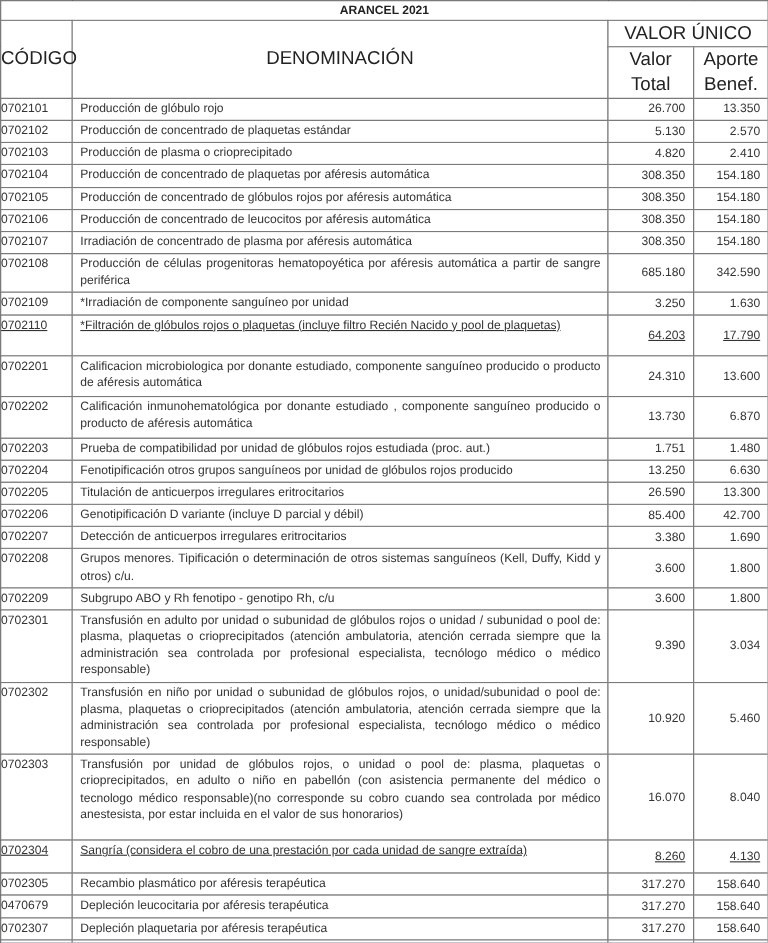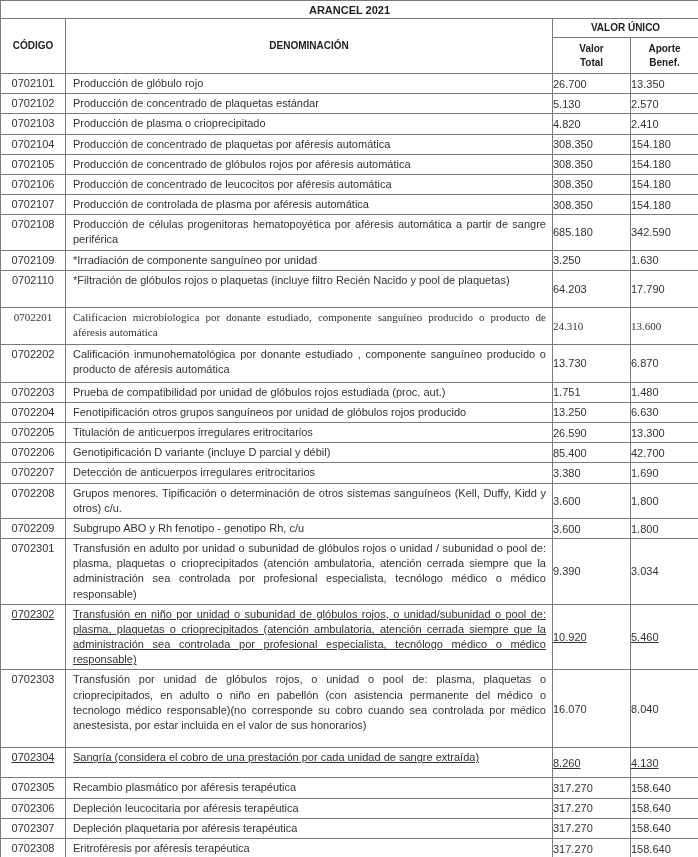--- a/index.html
+++ b/index.html
@@ -36,55 +36,55 @@
     height: 18px;
     text-align: center;
     vertical-align: middle;
     font-weight: bold;
     font-size: 11px;
     color: #222222;
   }
 
   
   thead th {
-    font-weight: bold;
-    font-size: 10px;
+    font-weight: normal;
+    font-size: 17px;
     text-align: center;
     vertical-align: middle;
     color: #222222;
     line-height: 1.35;
   }
   tr.header-row-1 { height: 19px; }
   tr.header-row-2 { height: 36px; }
 
   
   tbody tr { height: 20px; }
   tbody tr:nth-child(8)  { height: 33px; }
-  tbody tr:nth-child(10) { height: 37px; }
-  tbody tr:nth-child(11) { height: 37px; font-family: Liberation Serif, serif; }
+  tbody tr:nth-child(10) { height: 37px; text-decoration: underline; }
+  tbody tr:nth-child(11) { height: 37px; }
   tbody tr:nth-child(12) { height: 38px; }
   tbody tr:nth-child(18) { height: 35px; margin-top: 35px; }
   tbody tr:nth-child(20) { height: 58px; }
-  tbody tr:nth-child(21) { height: 62px; text-decoration: underline; }
+  tbody tr:nth-child(21) { height: 62px; }
   tbody tr:nth-child(22) { height: 78px; }
   tbody tr:nth-child(23) { height: 30px; text-decoration: underline; }
 
   td.cell-code {
-    text-align: center;
     vertical-align: top;
     padding-top: 3px;
     letter-spacing: 0px;
   }
   td.cell-denom {
     text-align: justify;
     vertical-align: top;
     padding: 2px 6px 2px 7px;
     line-height: 1.38;
   }
   td.cell-num {
+    text-align: right;
     vertical-align: middle;
     padding-right: 7px;
   }
 </style>
 </head>
 <body>
 
 <div class="page">
   <table class="arancel">
     <colgroup>
@@ -151,21 +151,21 @@
 
   <tr>
     <td class="cell-code">0702106</td>
     <td class="cell-denom">Producción de concentrado de  leucocitos por aféresis automática</td>
     <td class="cell-num">308.350</td>
     <td class="cell-num">154.180</td>
   </tr>
 
   <tr>
     <td class="cell-code">0702107</td>
-    <td class="cell-denom">Producción de controlada de  plasma por aféresis automática</td>
+    <td class="cell-denom">Irradiación de concentrado de  plasma por aféresis automática</td>
     <td class="cell-num">308.350</td>
     <td class="cell-num">154.180</td>
   </tr>
 
   <tr>
     <td class="cell-code">0702108</td>
     <td class="cell-denom">Producción de células progenitoras hematopoyética por aféresis automática a partir de sangre periférica</td>
     <td class="cell-num">685.180</td>
     <td class="cell-num">342.590</td>
   </tr>
@@ -276,21 +276,21 @@
   </tr>
 
   <tr>
     <td class="cell-code">0702305</td>
     <td class="cell-denom">Recambio plasmático por aféresis terapéutica</td>
     <td class="cell-num">317.270</td>
     <td class="cell-num">158.640</td>
   </tr>
 
   <tr>
-    <td class="cell-code">0702306</td>
+    <td class="cell-code">0470679</td>
     <td class="cell-denom">Depleción leucocitaria por aféresis terapéutica</td>
     <td class="cell-num">317.270</td>
     <td class="cell-num">158.640</td>
   </tr>
 
   <tr>
     <td class="cell-code">0702307</td>
     <td class="cell-denom">Depleción plaquetaria por aféresis terapéutica</td>
     <td class="cell-num">317.270</td>
     <td class="cell-num">158.640</td>

